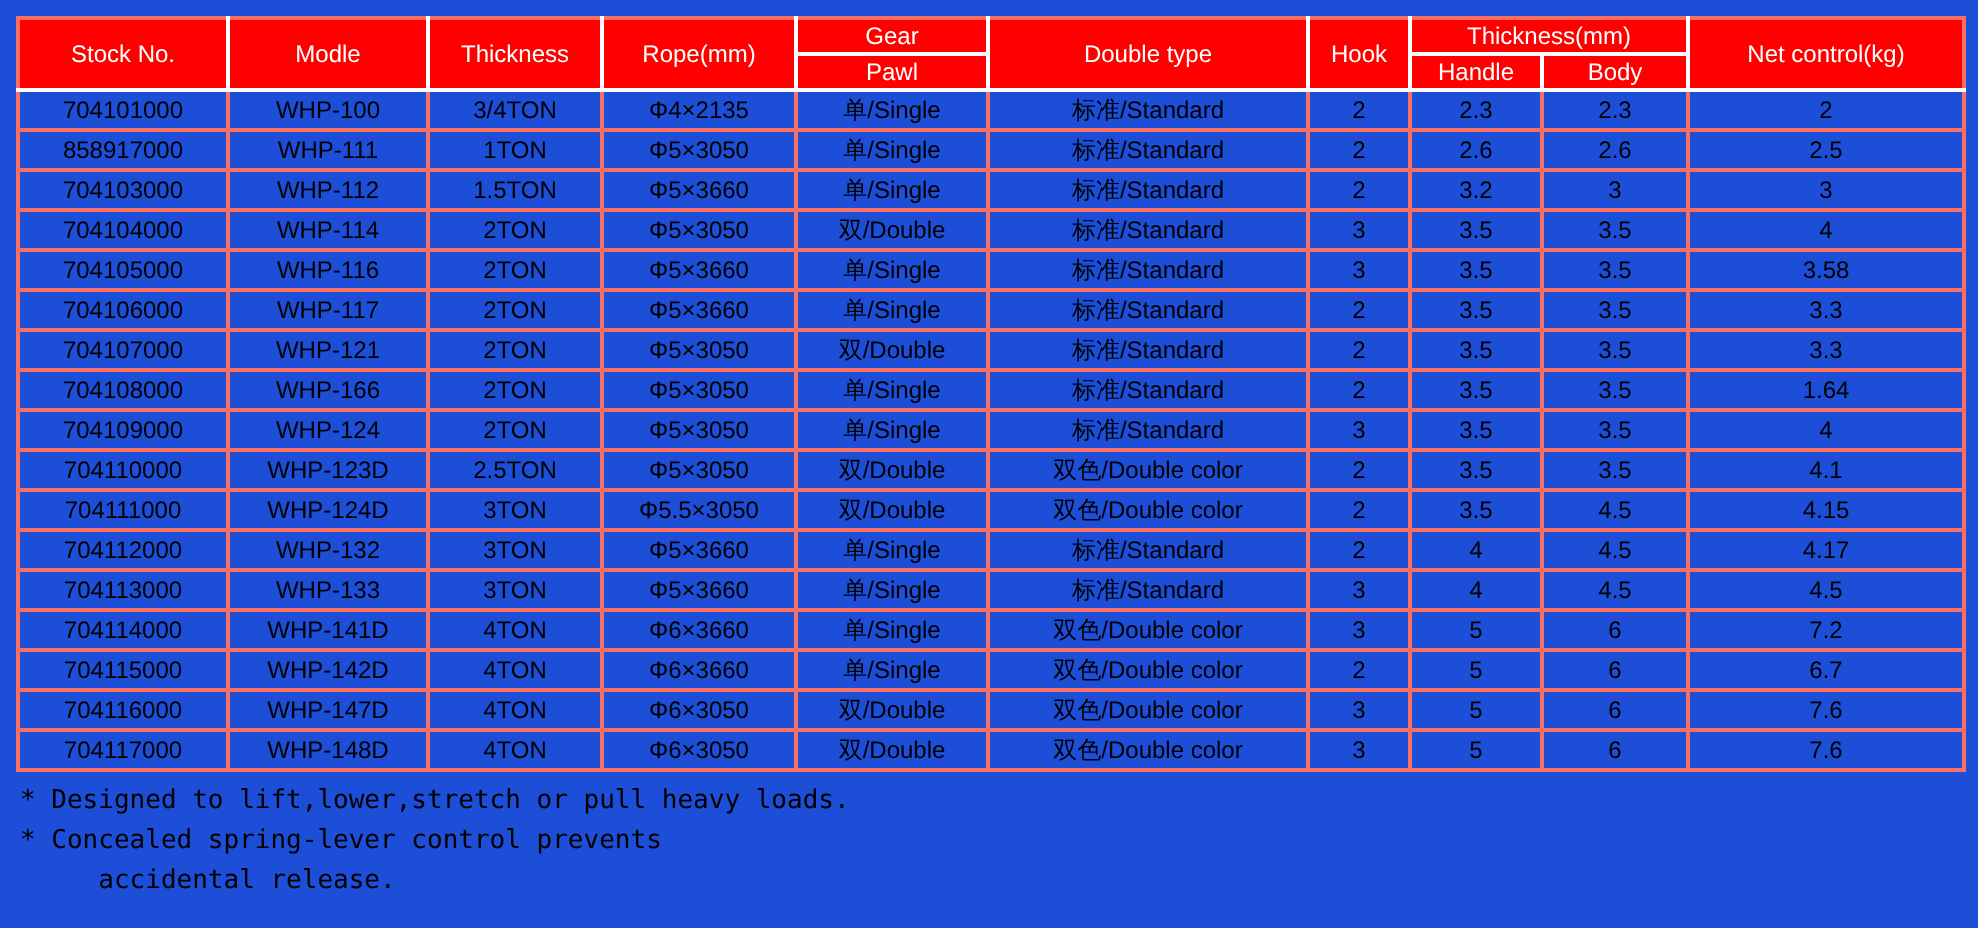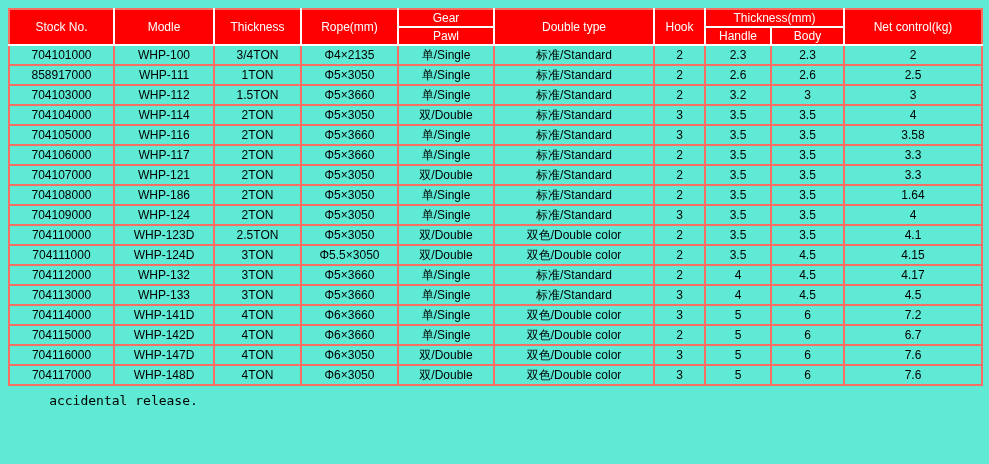--- a/index.html
+++ b/index.html
@@ -6,21 +6,21 @@
     margin: 0;
     padding: 0;
     background: #ffffff;
     font-family: "Liberation Sans", sans-serif;
   }
   .page {
     width: 989px;
     height: 464px;
     box-sizing: border-box;
     padding: 8px 8px 0 8px;
-    background: #5eead4;
+    background: #1d4ed8;
     overflow: hidden;
   }
   table.spec {
     border-collapse: collapse;
     table-layout: fixed;
     width: 973px;
   }
   table.spec th,
   table.spec td {
     text-align: center;
@@ -173,21 +173,21 @@
           <td>Φ5×3050</td>
           <td>双/Double</td>
           <td>标准/Standard</td>
           <td>2</td>
           <td>3.5</td>
           <td>3.5</td>
           <td>3.3</td>
         </tr>
         <tr>
           <td>704108000</td>
-          <td>WHP-186</td>
+          <td>WHP-166</td>
           <td>2TON</td>
           <td>Φ5×3050</td>
           <td>单/Single</td>
           <td>标准/Standard</td>
           <td>2</td>
           <td>3.5</td>
           <td>3.5</td>
           <td>1.64</td>
         </tr>
         <tr>
@@ -295,16 +295,18 @@
           <td>双色/Double color</td>
           <td>3</td>
           <td>5</td>
           <td>6</td>
           <td>7.6</td>
         </tr>
       </tbody>
   </table>
 
   <div class="notes">
+    <div class="note-line">* Designed to lift,lower,stretch or pull heavy loads.</div>
+    <div class="note-line">* Concealed spring-lever control prevents</div>
     <div class="note-line">     accidental release.</div>
   </div>
 
 </div>
 
 </body></html>

